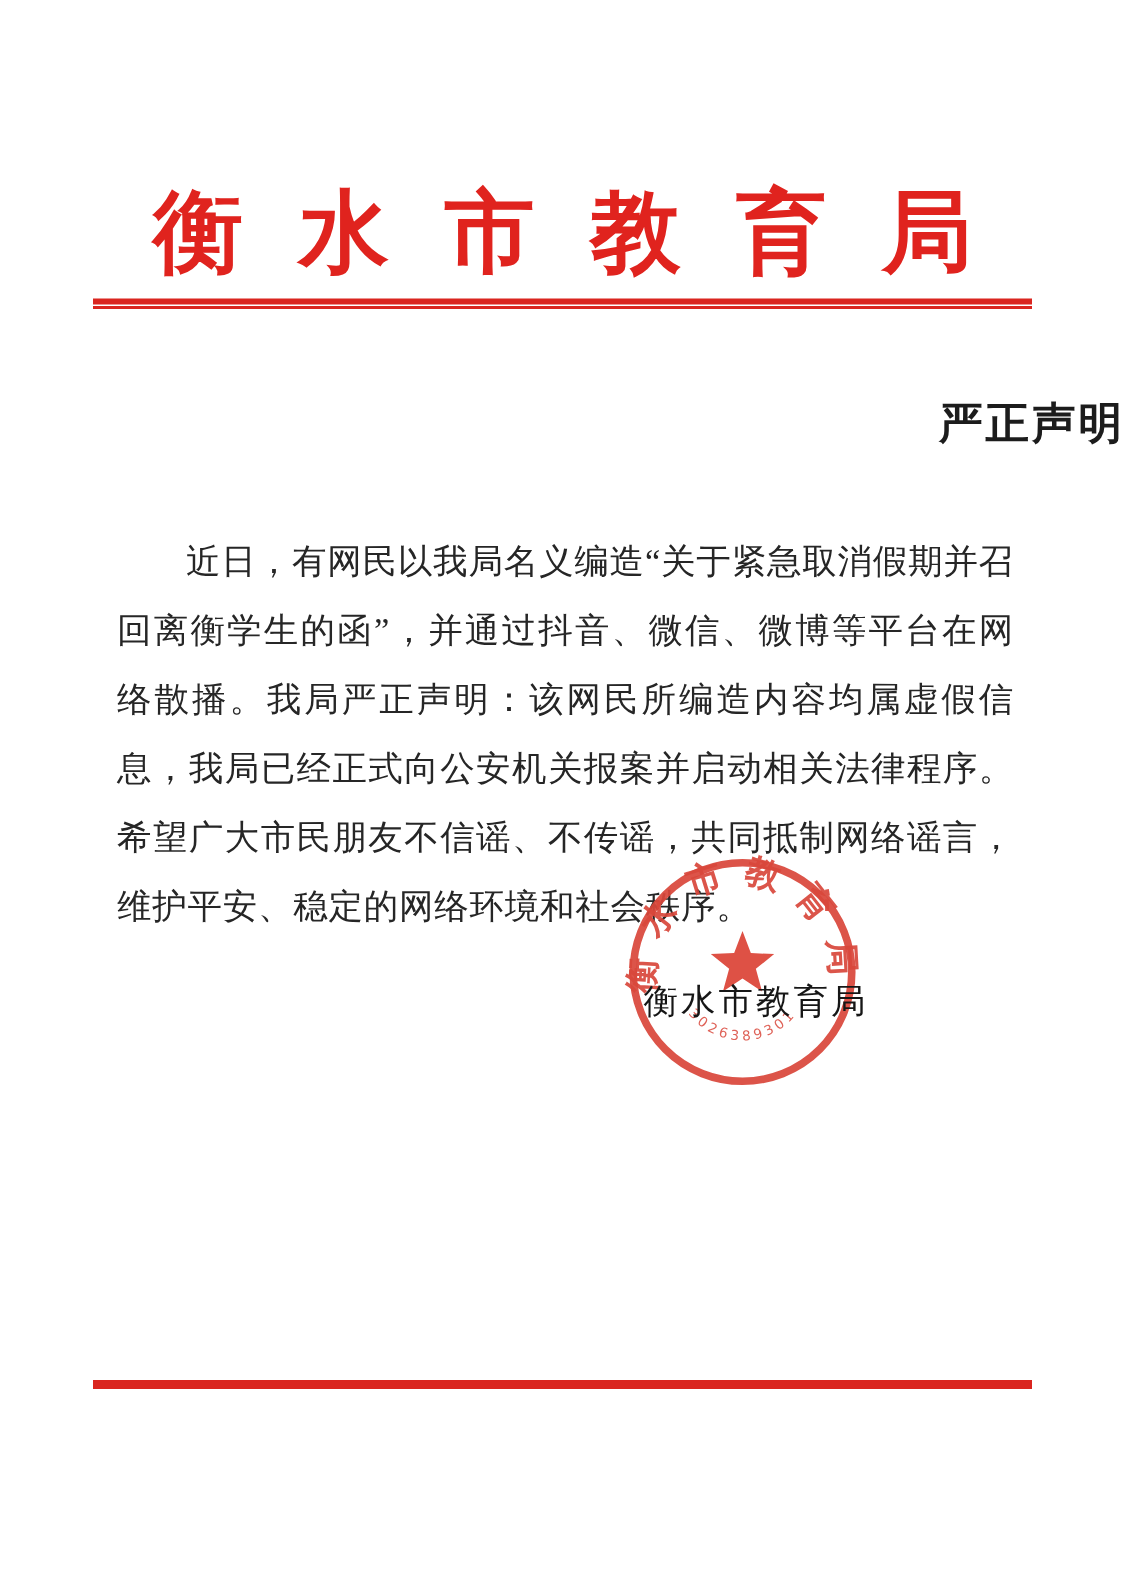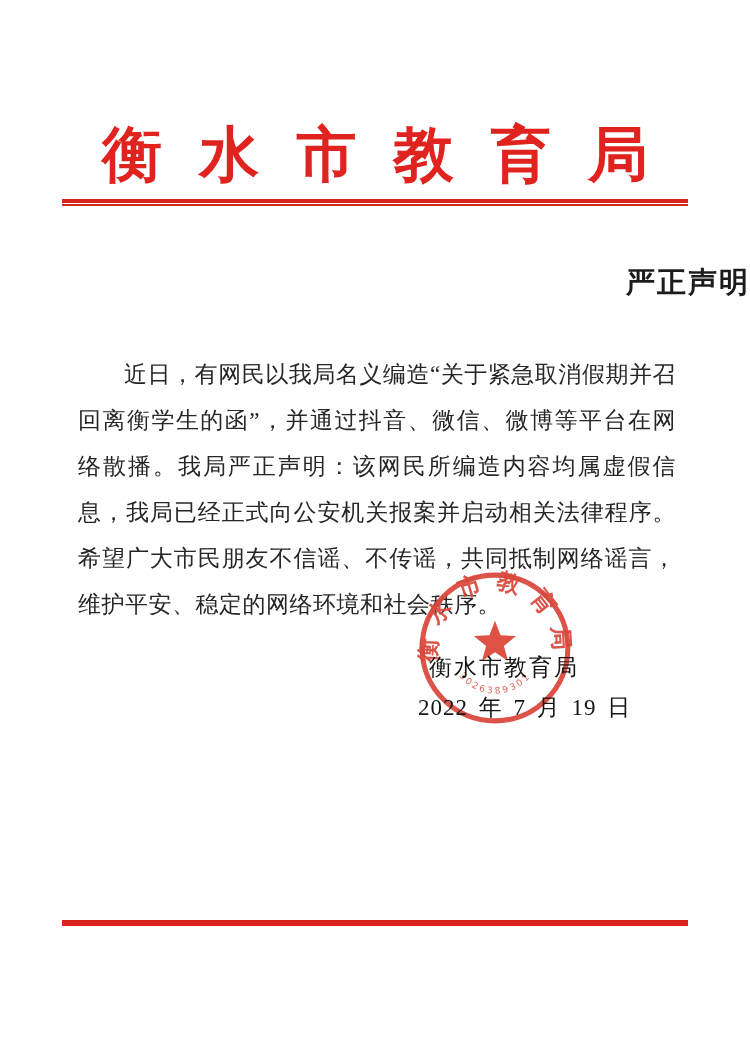--- a/index.html
+++ b/index.html
@@ -149,17 +149,16 @@
     <text class="seal-arc-text">
       <textPath href="#sealArcTop" startOffset="50%" text-anchor="middle">衡水市教育局</textPath>
     </text>
     <text class="seal-code-text">
       <textPath href="#sealArcBottom" startOffset="50%" text-anchor="middle">3026389301</textPath>
     </text>
   </svg>
 
   <div class="sign-org">衡水市教育局</div>
 
-  <div class="sign-date">2022 年 7 月 19 日</div>
 
   <div class="bottom-rule"></div>
 
 </div>
 
 </body></html>

